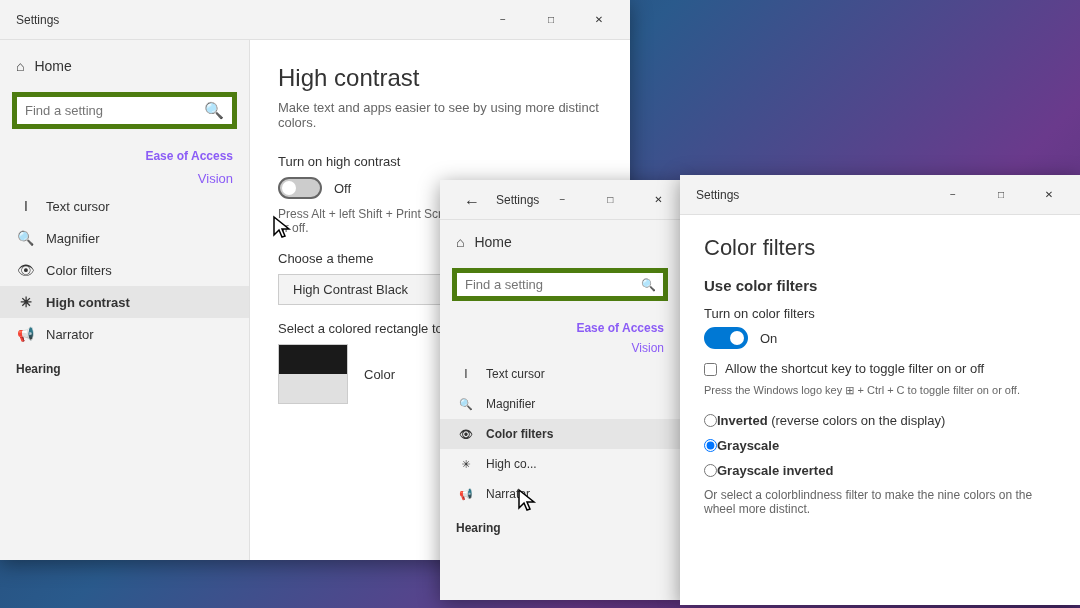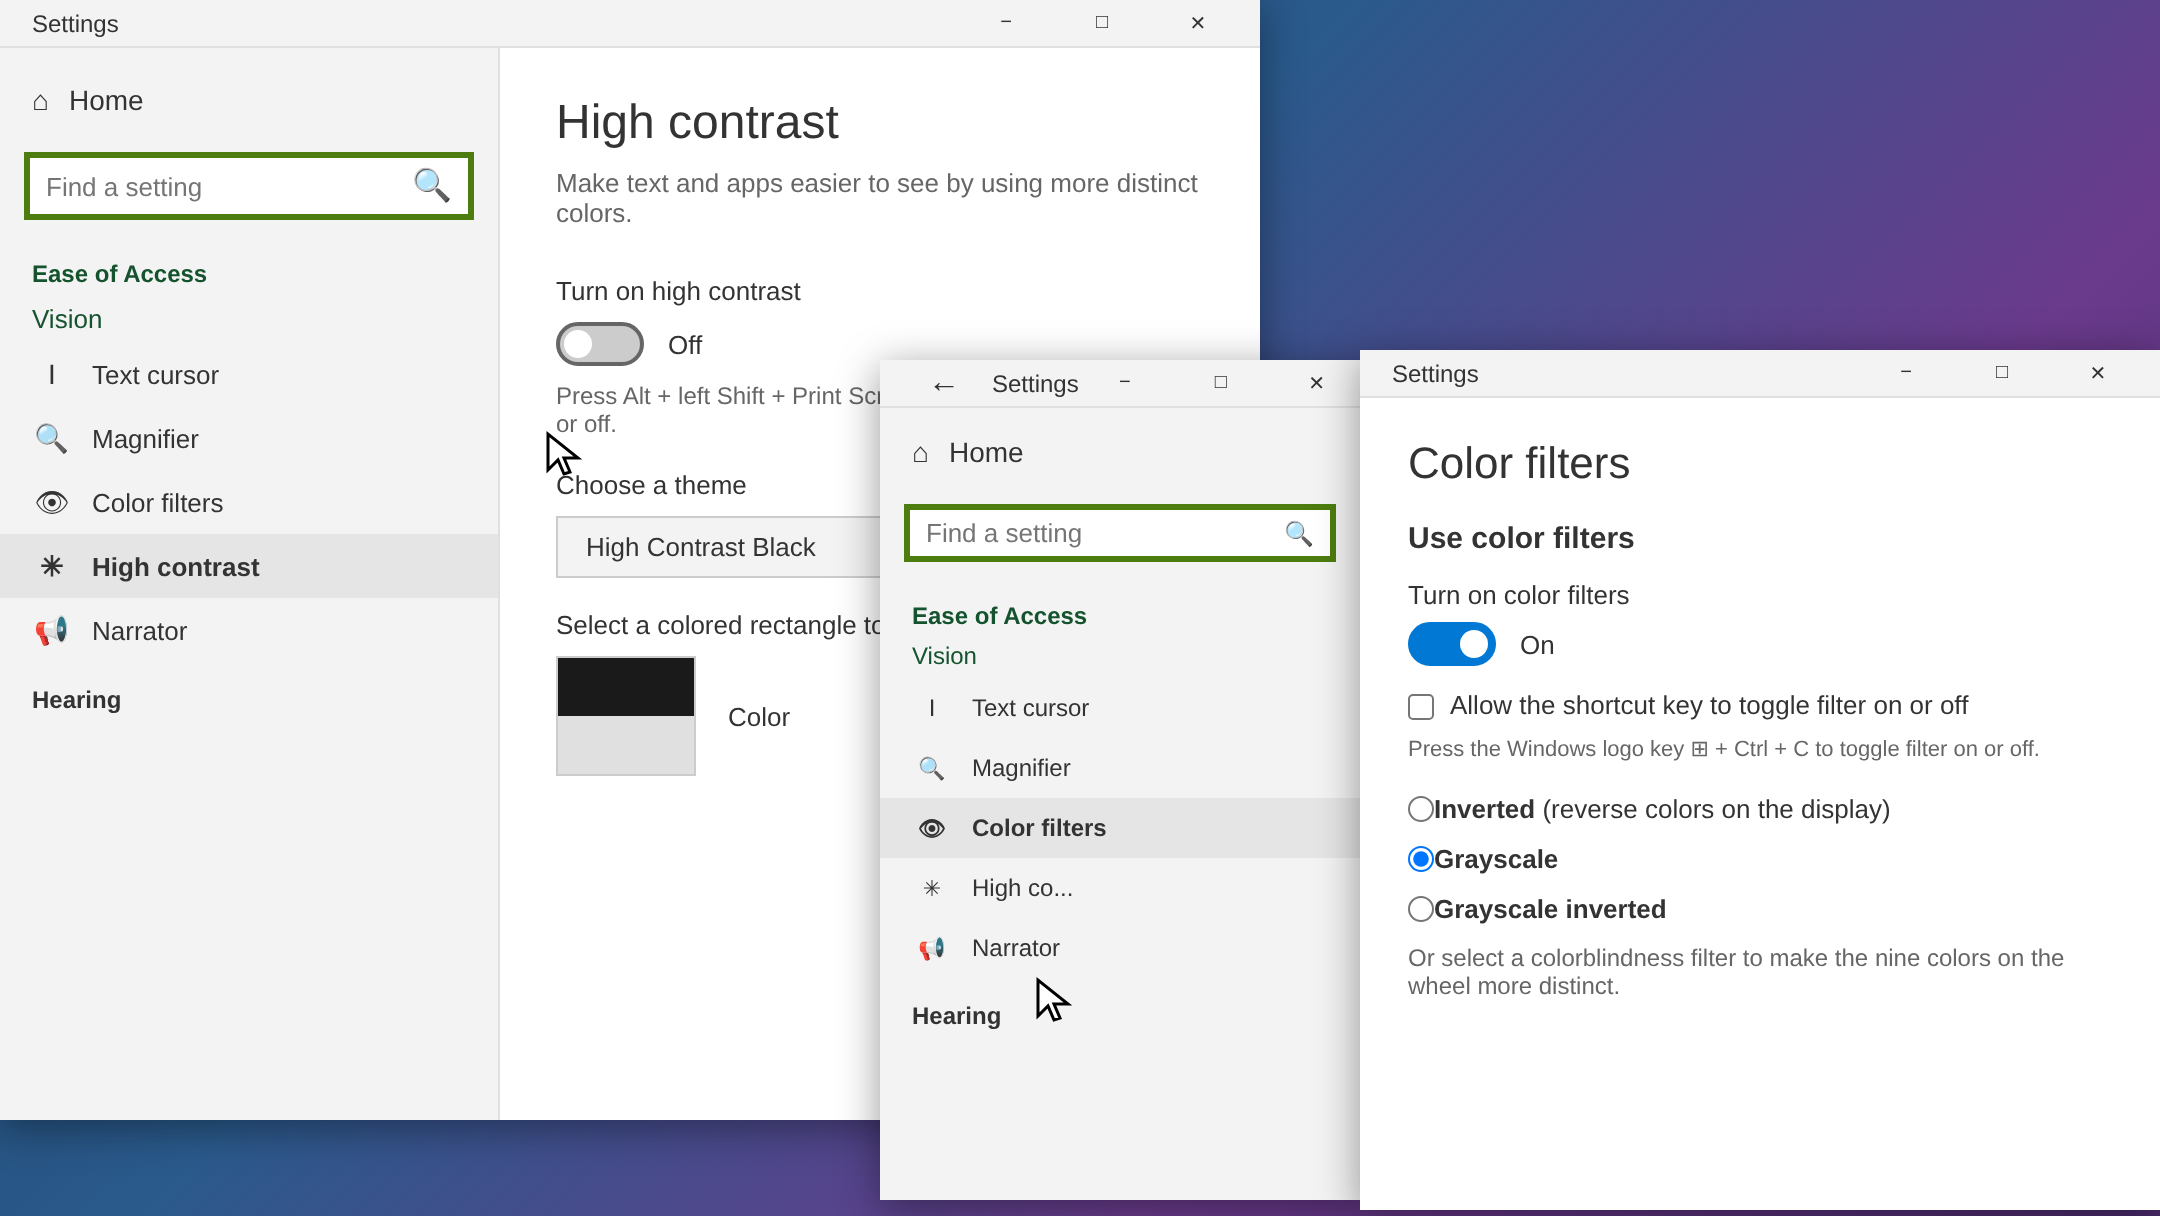--- a/index.html
+++ b/index.html
@@ -15,21 +15,21 @@
     
     .window {
       position: absolute;
       background: #f3f3f3;
       box-shadow: 0 4px 20px rgba(0,0,0,0.4);
       display: flex;
       flex-direction: column;
     }
 
     .title-bar {
-      height: 24px;
+      height: 40px;
       background: #f3f3f3;
       display: flex;
       align-items: center;
       justify-content: space-between;
       padding: 0 8px 0 16px;
       border-bottom: 1px solid #e0e0e0;
     }
 
     .title-bar-title {
       font-size: 12px;
@@ -84,39 +84,40 @@
       padding: 10px 16px;
       cursor: pointer;
       font-size: 14px;
       color: #333;
     }
 
     .search-box {
       margin: 8px 12px;
       display: flex;
       align-items: center;
-      border: 3px solid #4d7c0f;
+      border: 5px solid #4d7c0f;
       background: white;
       padding: 4px 8px;
     }
 
     .search-box input {
       border: none;
       outline: none;
       font-size: 13px;
       flex: 1;
       background: transparent;
       color: #333;
     }
 
     .section-label {
       font-size: 12px;
       font-weight: 600;
-      color: #14532d;
+      color: #8b5cf6;
       padding: 12px 16px 4px;
+      text-align: right;
     }
 
     .sidebar-item {
       display: flex;
       align-items: center;
       gap: 10px;
       padding: 8px 16px;
       cursor: pointer;
       font-size: 13px;
       color: #333;

